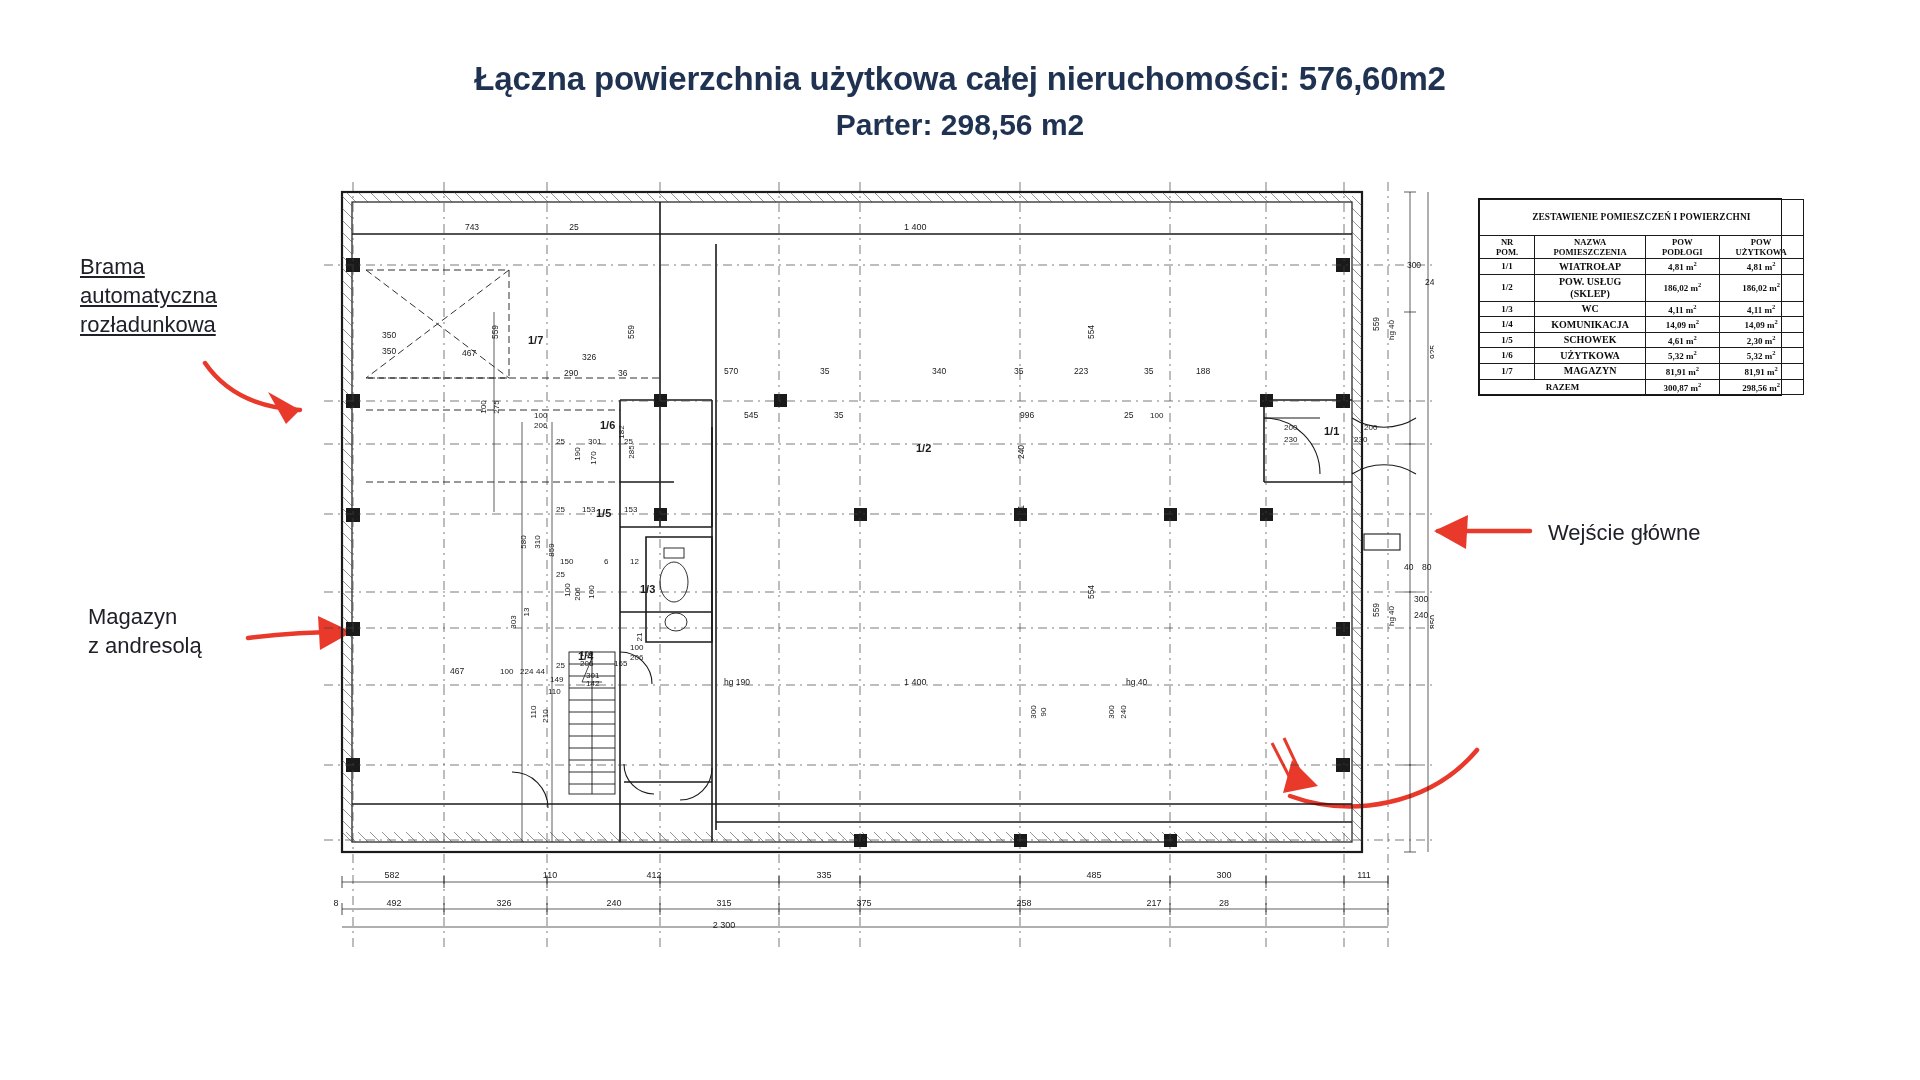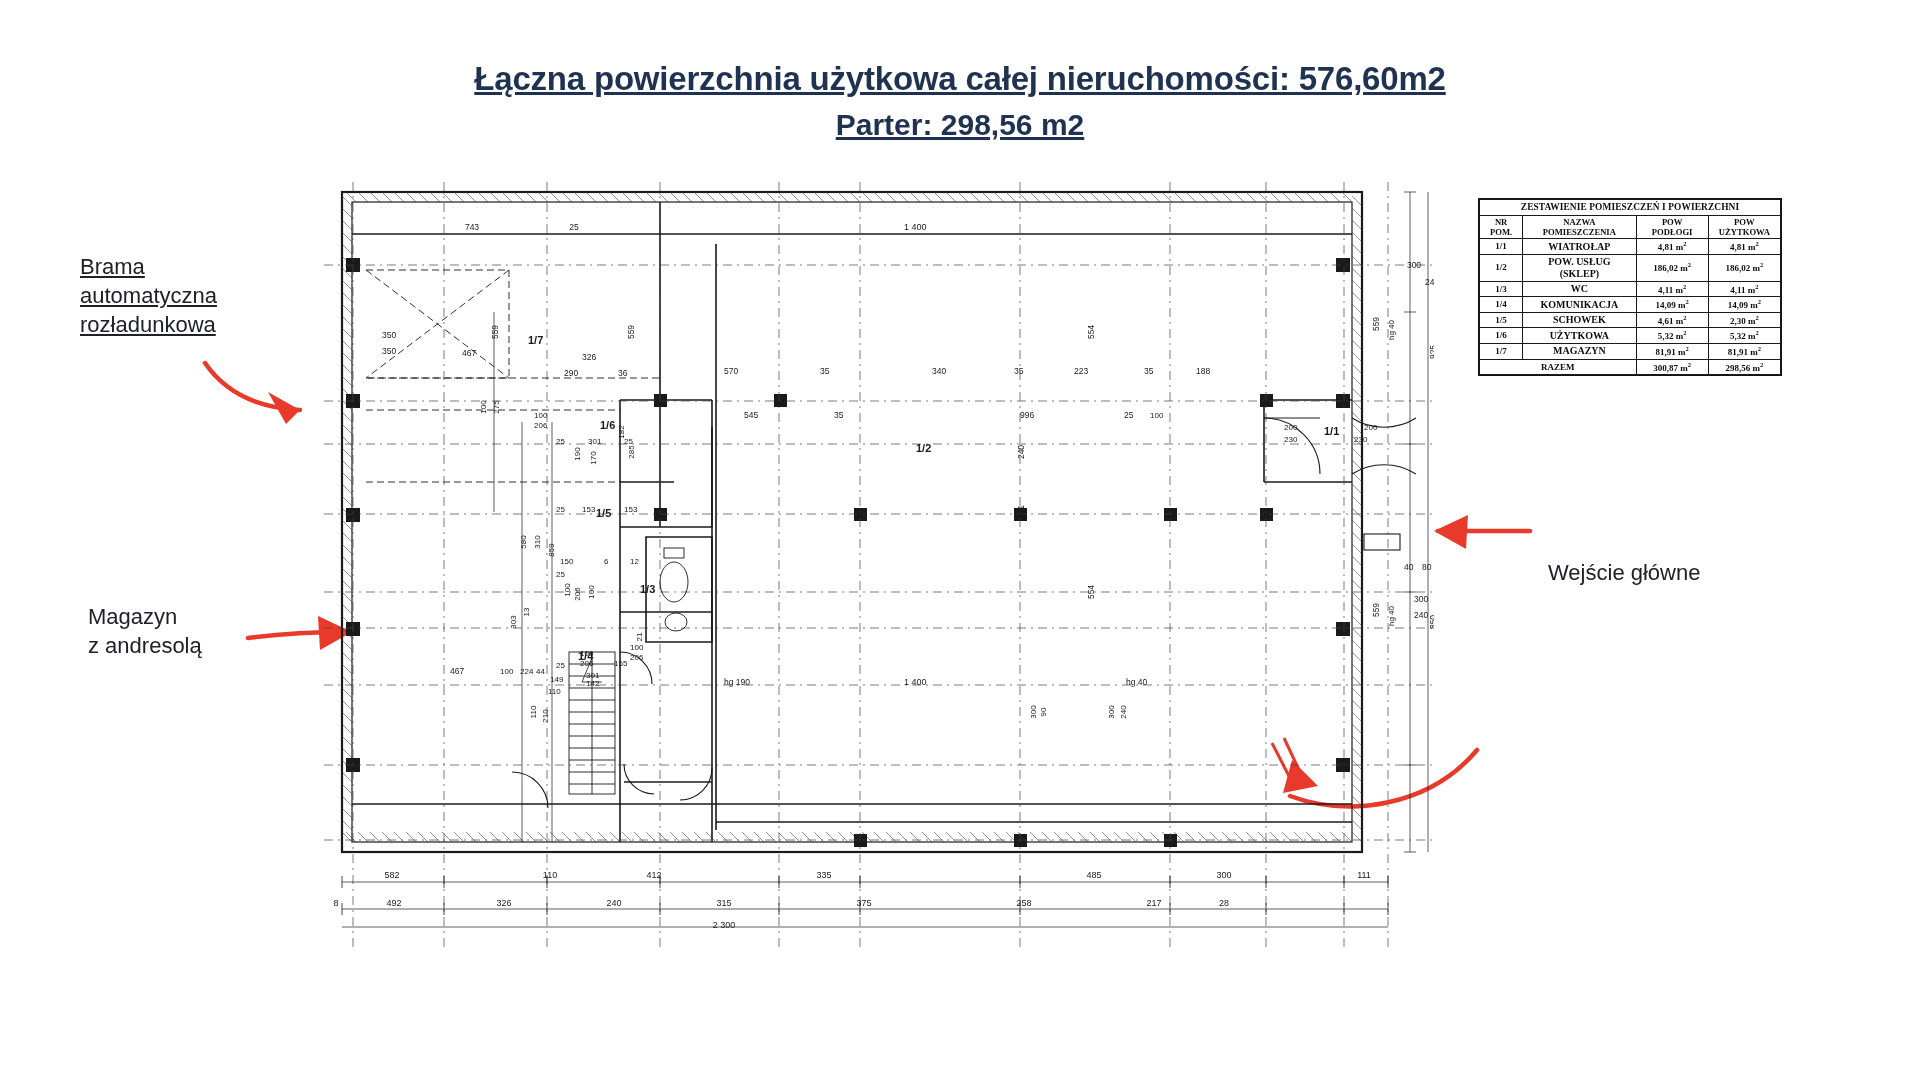--- a/index.html
+++ b/index.html
@@ -19,21 +19,20 @@
   }
 
   
   .title-block {
     position: absolute;
     top: 58px;
     left: 0;
     width: 1920px;
     text-align: center;
     color: #1f3251;
-    text-decoration: underline;
   }
   .title-line-1 {
     font-size: 33px;
     font-weight: bold;
     letter-spacing: -0.2px;
     line-height: 1.25;
   }
   .title-line-2 {
     font-size: 30px;
     font-weight: bold;
@@ -44,21 +43,21 @@
   
   .annot {
     position: absolute;
     color: #20202a;
     font-size: 22px;
     line-height: 1.32;
     white-space: pre-line;
   }
   .annot-brama   { left: 80px;  top: 252px; width: 230px; text-decoration: underline; }
   .annot-magazyn { left: 88px;  top: 602px; width: 190px; }
-  .annot-wejscie { left: 1548px; top: 518px; width: 260px; margin-top: 40px; }
+  .annot-wejscie { left: 1548px; top: 518px; width: 260px; }
   .annot-usl     { left: 1478px; top: 695px; width: 320px; }
 
   
   .arrows {
     position: absolute;
     left: 0; top: 0;
     width: 1920px; height: 1080px;
     pointer-events: none;
   }
 
@@ -83,29 +82,29 @@
     font-family: "Liberation Serif", serif;
   }
   table.spec {
     border-collapse: collapse;
     width: 100%;
     font-size: 9.2px;
     color: #0d0d0d;
   }
   table.spec td, table.spec th {
     border: 0.9px solid #1a1a1a;
-    padding: 1px 10px;
+    padding: 1px 16px;
     text-align: center;
     line-height: 1.18;
     font-weight: bold;
   }
   table.spec .caption-cell {
     font-size: 9.4px;
     letter-spacing: 0.1px;
-    padding: 2px 2px;
+    padding: 12px 2px;
   }
   table.spec .hdr td { font-size: 8.6px; }
   table.spec .row td { font-weight: bold; font-size: 9px; }
   table.spec .row td.name { font-size: 10px; }
   table.spec .row td.nr { width: 13%; }
   table.spec .row td.pow { width: 24%; }
   table.spec .total td { font-size: 9px; }
 
   .sup { font-size: 6.5px; vertical-align: super; }
 </style>

